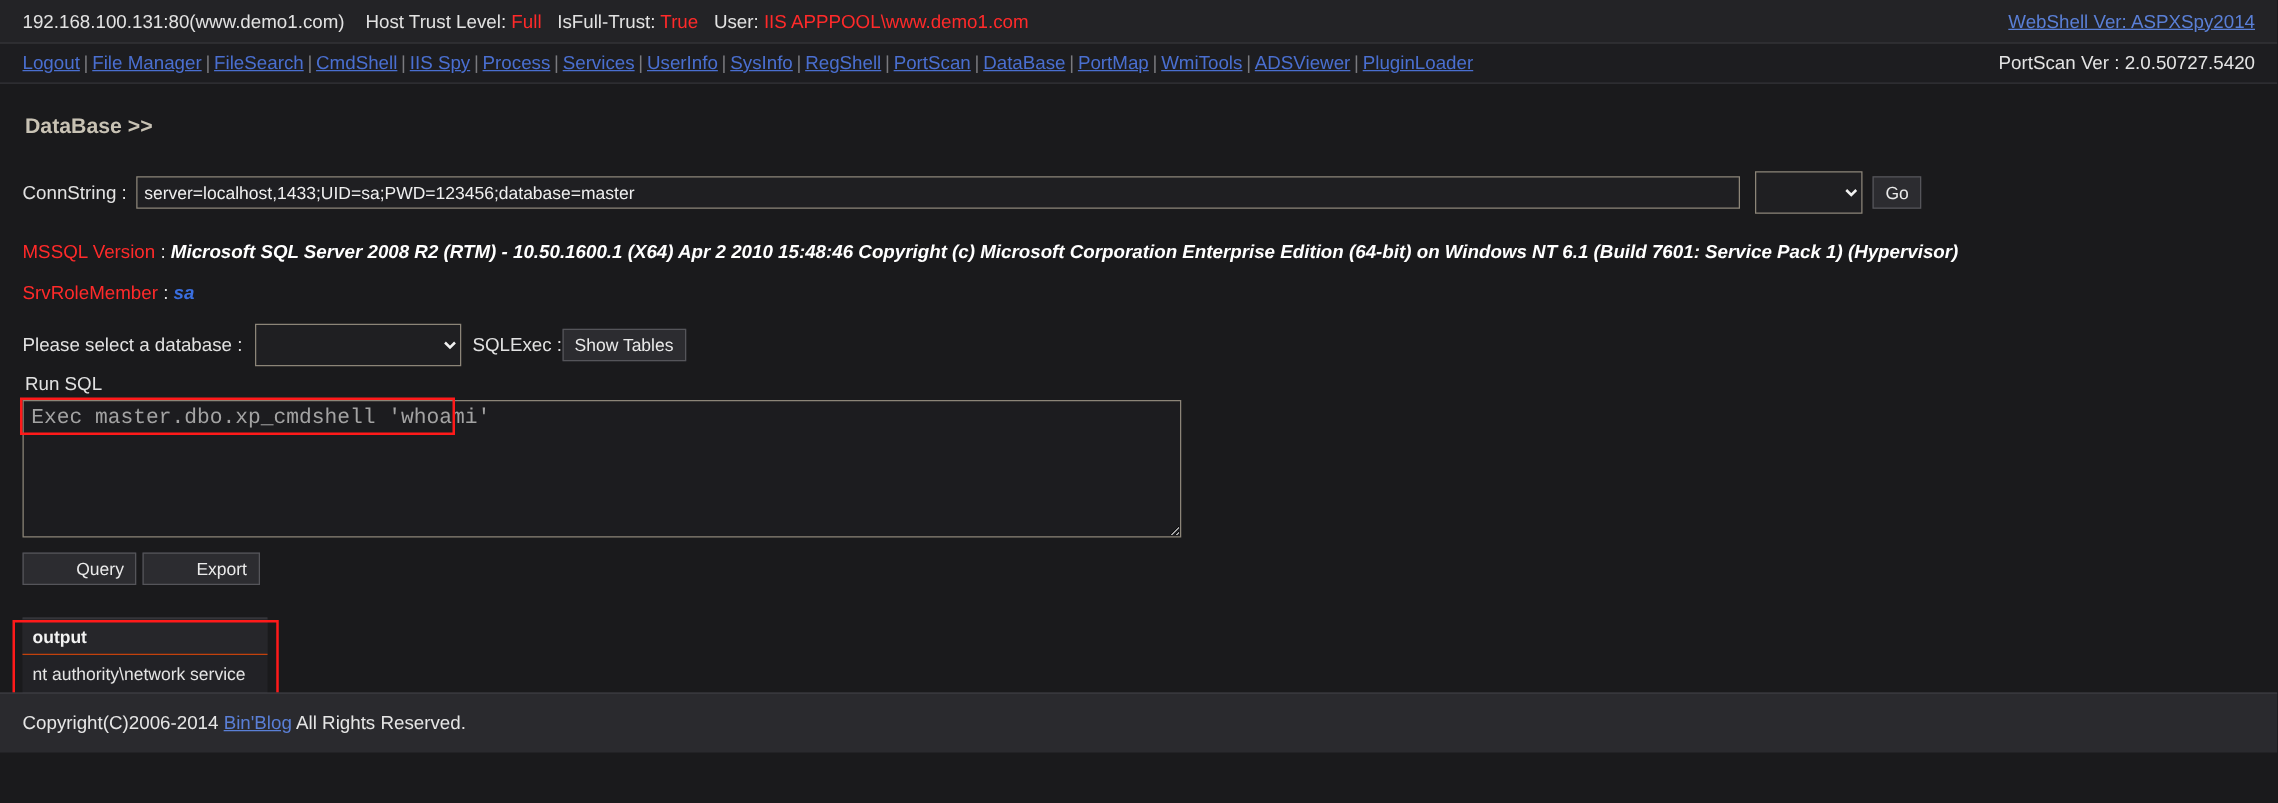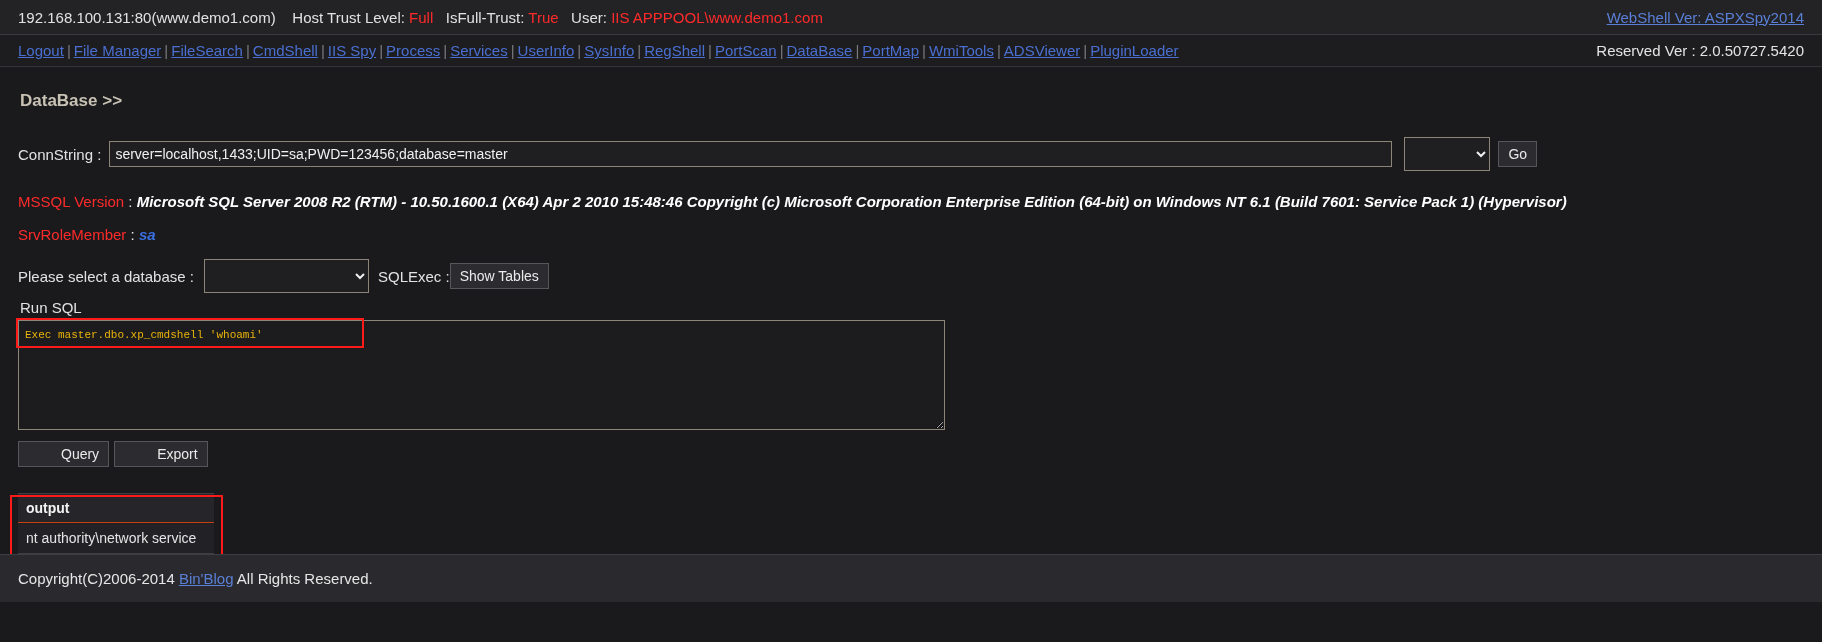--- a/index.html
+++ b/index.html
@@ -155,24 +155,24 @@
   #redbox-sqlexec { left: -5px; top: -5px; width: 330px; height: 36px; }
 
   #runsql-label { margin: 6px 0 4px 2px; color: #e2e2e2; font-size: 15px; }
 
   
   #sqlwrap { position: relative; display: inline-block; }
   textarea#sqlarea {
     width: 927px;
     height: 110px;
     background: #1c1c1f;
-    color: #eab308;
+    color: #a3a3a3;
     border: 1px solid #8c8578;
     font-family: "Liberation Mono", monospace;
-    font-size: 11px;
+    font-size: 17px;
     padding: 5px 6px;
     box-sizing: border-box;
     outline: none;
     resize: both;
     line-height: 18px;
     display: block;
   }
   #redbox-sql { left: -2px; top: -2px; width: 348px; height: 30px; }
 
   #btnrow { margin-top: 8px; }
@@ -248,21 +248,21 @@
     <span>User:</span>
     <span class="red">IIS APPPOOL\www.demo1.com</span>
   </div>
   <div class="spacer"></div>
   <a href="#" class="ver">WebShell Ver: ASPXSpy2014</a>
 </div>
 
 <div id="navbar">
   <div class="links" id="navlinks"><a href="#">Logout</a><span class="sep">|</span><a href="#">File Manager</a><span class="sep">|</span><a href="#">FileSearch</a><span class="sep">|</span><a href="#">CmdShell</a><span class="sep">|</span><a href="#">IIS Spy</a><span class="sep">|</span><a href="#">Process</a><span class="sep">|</span><a href="#">Services</a><span class="sep">|</span><a href="#">UserInfo</a><span class="sep">|</span><a href="#">SysInfo</a><span class="sep">|</span><a href="#">RegShell</a><span class="sep">|</span><a href="#">PortScan</a><span class="sep">|</span><a href="#">DataBase</a><span class="sep">|</span><a href="#">PortMap</a><span class="sep">|</span><a href="#">WmiTools</a><span class="sep">|</span><a href="#">ADSViewer</a><span class="sep">|</span><a href="#">PluginLoader</a></div>
   <div class="spacer"></div>
-  <div class="fw">Reserved Ver : 2.0.50727.5420</div>
+  <div class="fw">PortScan Ver : 2.0.50727.5420</div>
 </div>
 
 <div id="main">
 
   <div id="pagetitle">DataBase &gt;&gt;</div>
 
   
   <div class="row" id="connrow">
     <span class="lbl">ConnString :</span>
     <input class="txt" id="conninput" type="text" value="server=localhost,1433;UID=sa;PWD=123456;database=master" style="">

